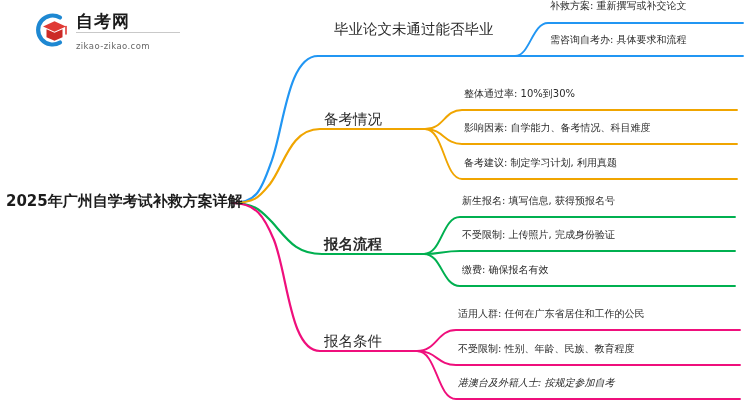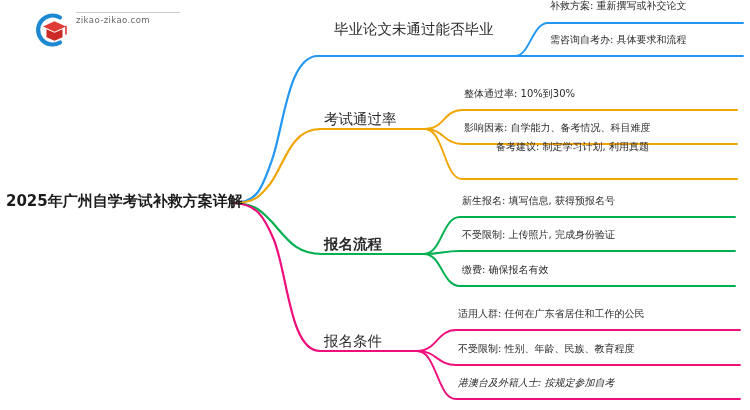--- a/index.html
+++ b/index.html
@@ -53,21 +53,21 @@
     white-space: nowrap;
   }
   .logo-sub {
     font-family: "DejaVu Sans", "Liberation Sans", sans-serif;
     font-size: 8.5px;
     color: #666666;
     letter-spacing: 0.4px;
     line-height: 12px;
     white-space: nowrap;
     border-top: 1px solid #c9c9c9;
-    padding-top: 1px;
+    padding-top: 7px;
     margin-top: 1px;
   }
 
   
   #map-svg {
     position: absolute;
     left: 0;
     top: 0;
     width: 750px;
     height: 410px;
@@ -104,20 +104,21 @@
 <div id="canvas">
 
   <div id="logo">
     <svg id="logo-mark" viewBox="0 0 42 38">
       <path d="M30 6.5 A14.5 14.5 0 1 0 30 31.5" fill="none" stroke="#1e88d2" stroke-width="4.2" stroke-linecap="round"></path>
       <path d="M13 15.5 L24.5 10.2 L36 15.5 L24.5 20.8 Z" fill="#e03a35"></path>
       <path d="M16.5 18.2 L16.5 26.2 L24.5 29.8 L32.5 26.2 L32.5 18.2 L24.5 21.8 Z" fill="#cc2a26"></path>
       <path d="M36 15.5 L36 23.0" stroke="#e03a35" stroke-width="1.6" stroke-linecap="round" fill="none"></path>
     </svg>
     <div id="logo-text-wrap">
+      <div class="logo-title">自考网</div>
       <div class="logo-sub">zikao-zikao.com</div>
     </div>
   </div>
 
   <svg id="map-svg" viewBox="0 0 750 410">
 
     <g>
       <path d="M232,203 C258,203 262,188 272,160 C284,126 288,56 318,56 L515,56" fill="none" stroke="#2196f3" stroke-width="2.2" stroke-linecap="round"></path>
       <path d="M515,56 C530,56 532,23 548,23 L743,23" fill="none" stroke="#2196f3" stroke-width="1.9" stroke-linecap="round"></path>
       <path d="M515,56 C530,56 532,56 548,56 L743,56" fill="none" stroke="#2196f3" stroke-width="1.9" stroke-linecap="round"></path>
@@ -144,24 +145,24 @@
       <path d="M417,351 C437,351 437,399 456,399 L740,399" fill="none" stroke="#ef0f7c" stroke-width="1.9" stroke-linecap="round"></path>
     </g>
   </svg>
 
   <div class="node root-node" style="left:6px; top:192px;">2025年广州自学考试补救方案详解</div>
 
   <div class="node branch-node" style="left:334px; top:20px;">毕业论文未通过能否毕业</div>
   <div class="node leaf-node" style="left:550px; top:-1px;">补救方案: 重新撰写或补交论文</div>
   <div class="node leaf-node" style="left:550px; top:33px;">需咨询自考办: 具体要求和流程</div>
 
-  <div class="node branch-node" style="left:324px; top:110px;">考试通过率</div>
+  <div class="node branch-node" style="left:324px; top:110px;">备考情况</div>
   <div class="node leaf-node" style="left:464px; top:87px;">整体通过率: 10%到30%</div>
   <div class="node leaf-node" style="left:464px; top:121px;">影响因素: 自学能力、备考情况、科目难度</div>
-  <div class="node leaf-node" style="left:464px; top:140px;margin-left:32px;">备考建议: 制定学习计划, 利用真题</div>
+  <div class="node leaf-node" style="left:464px; top:156px;">备考建议: 制定学习计划, 利用真题</div>
 
   <div class="node branch-node" style="left:324px; top:235px;font-weight:bold;">报名流程</div>
   <div class="node leaf-node" style="left:462px; top:194px;">新生报名: 填写信息, 获得预报名号</div>
   <div class="node leaf-node" style="left:462px; top:228px;">不受限制: 上传照片, 完成身份验证</div>
   <div class="node leaf-node" style="left:462px; top:263px;">缴费: 确保报名有效</div>
 
   <div class="node branch-node" style="left:324px; top:332px;">报名条件</div>
   <div class="node leaf-node" style="left:458px; top:307px;">适用人群: 任何在广东省居住和工作的公民</div>
   <div class="node leaf-node" style="left:458px; top:342px;">不受限制: 性别、年龄、民族、教育程度</div>
   <div class="node leaf-node" style="left:458px; top:376px;font-style:italic;">港澳台及外籍人士: 按规定参加自考</div>

